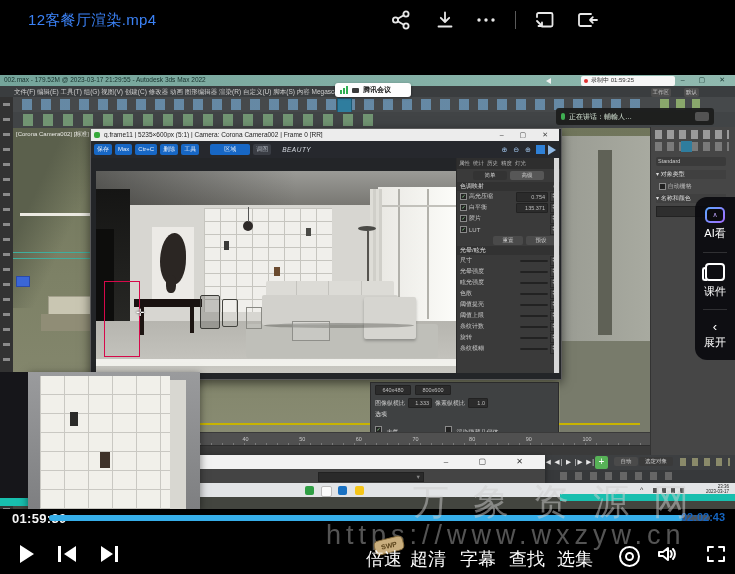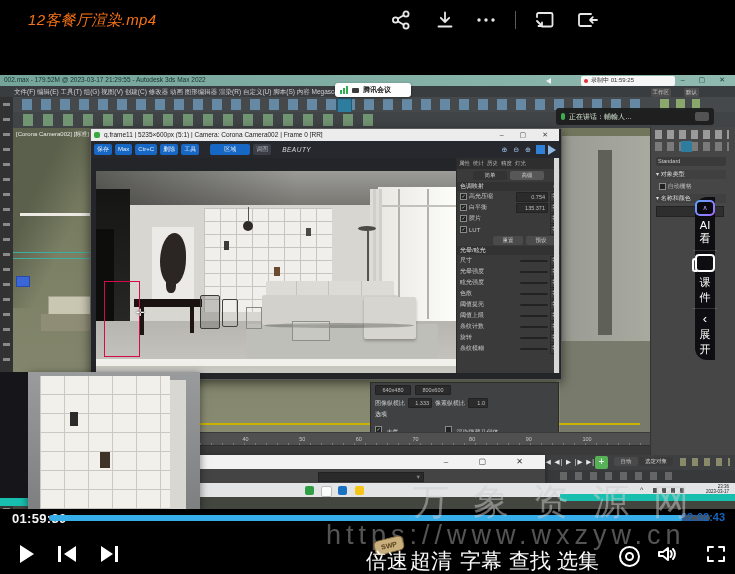--- a/index.html
+++ b/index.html
@@ -1,40 +1,40 @@
 <!DOCTYPE html>
 <html><head>
 <meta charset="utf-8">
 <style>
   html,body{margin:0;padding:0;background:#000;}
   #stage{position:relative;width:735px;height:574px;background:#000;overflow:hidden;
          font-family:"Liberation Sans",sans-serif;-webkit-font-smoothing:antialiased;}
   .abs{position:absolute;}
   .nw{white-space:nowrap;overflow:hidden;}
   
-  .title{color:#f97316;font-size:15px;letter-spacing:.3px;font-style:italic;}
+  .title{color:#3b82f6;font-size:15px;letter-spacing:.3px;}
   .topicon{stroke:#e8e8e8;stroke-width:1.8;fill:none;stroke-linecap:round;stroke-linejoin:round;}
   .avatar-pill{border-radius:19px 0 0 19px;background:linear-gradient(100deg,#8183f2 0%,#4b4fd0 70%);
                display:flex;align-items:center;}
   
   #vframe{left:0;top:75px;width:735px;height:434px;background:#43453f;overflow:hidden;}
   .chip{background:#1767c5;border-radius:2px;color:#e6eefb;font-size:6px;line-height:11px;
         text-align:center;padding:0 3px;}
   .chipgray{background:#4d4d4d;border-radius:2px;color:#ccc;font-size:5.5px;line-height:9px;text-align:center;padding:0 2px;}
   .fld{background:#2b2b2b;border:1px solid #222;border-radius:1px;color:#bdbdbd;font-size:5.5px;
        line-height:8px;text-align:right;padding:0 2px;}
   .lbl6{font-size:6px;color:#c9c9c9;}
   .lbl55{font-size:5.5px;color:#b5b5b5;}
   .ckd{display:inline-block;width:5px;height:5px;border:1px solid #8a8a8a;background:#222;
        color:#8fd18f;font-size:5px;line-height:5px;text-align:center;vertical-align:middle;}
   .spin{display:inline-block;width:5px;height:8px;background:#3f3f3f;border:1px solid #2a2a2a;
         color:#999;font-size:3.5px;line-height:3.8px;text-align:center;}
   .vrow{display:flex;align-items:center;gap:2px;padding:0 3px;height:11px;}
   
-  .ctl-label{color:#fafafa;font-size:21px;font-weight:500;}
+  .ctl-label{color:#fafafa;font-size:18px;font-weight:500;}
   .wm{color:rgba(205,205,205,.5);pointer-events:none;}
   .tri-r{width:0;height:0;border-top:9px solid transparent;border-bottom:9px solid transparent;border-left:14px solid #fff;}
   .tri-l{width:0;height:0;border-top:8px solid transparent;border-bottom:8px solid transparent;border-right:12px solid #fff;}
   .bar-v{width:3px;height:16px;background:#fff;}
   .ctlicon{stroke:#fff;stroke-width:2;fill:none;stroke-linecap:round;stroke-linejoin:round;}
 </style>
 </head>
 <body>
 
 <div id="stage">
@@ -366,21 +366,21 @@
       <span class="nw" style="font-size:7px;color:#222;font-weight:700;">腾讯会议</span>
     </div>
 
     <div class="abs" style="left:556px;top:33px;width:148px;height:17px;background:rgba(28,30,28,.95);border-radius:3px;display:flex;align-items:center;gap:4px;padding:0 5px;">
       <span style="display:inline-block;width:4px;height:7px;background:#3fae52;border-radius:2px;"></span>
       <span class="nw" style="font-size:7px;color:#d9e8d9;">正在讲话：輔輸人…</span>
       <span style="margin-left:auto;width:14px;height:9px;background:#6a6a6a;border-radius:2px;opacity:.7;"></span>
     </div>
   </div>
 
-  <div class="abs" style="left:695px;top:197px;width:20px;height:163px;background:rgba(10,10,14,.92);border-radius:12px 0 0 12px;display:flex;flex-direction:column;align-items:center;justify-content:space-evenly;z-index:6;">
+  <div class="abs" style="left:695px;top:197px;width:40px;height:163px;background:rgba(10,10,14,.92);border-radius:12px 0 0 12px;display:flex;flex-direction:column;align-items:center;justify-content:space-evenly;z-index:6;">
     <div style="text-align:center;">
       <div style="width:20px;height:16px;margin:0 auto;border-radius:5px;background:linear-gradient(135deg,#5aa8ff,#a56bff);position:relative;">
         <div style="position:absolute;inset:2px;background:#0a0a0e;border-radius:3px;color:#bfa6ff;font-size:7px;line-height:12px;text-align:center;">∧</div>
       </div>
       <div style="color:#fff;font-size:11px;margin-top:3px;">AI看</div>
     </div>
     <div style="width:24px;height:1px;background:rgba(255,255,255,.14);"></div>
     <div style="text-align:center;">
       <div style="width:16px;height:14px;margin:0 auto;border:2px solid #fff;border-radius:4px;position:relative;">
         <div style="position:absolute;left:-5px;top:2px;width:3px;height:10px;border:2px solid #fff;border-right:none;border-radius:3px 0 0 3px;"></div>

